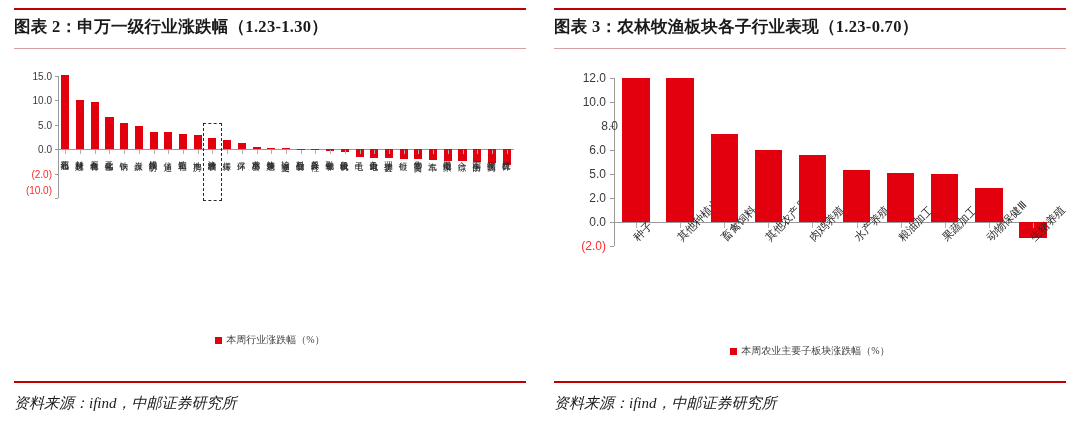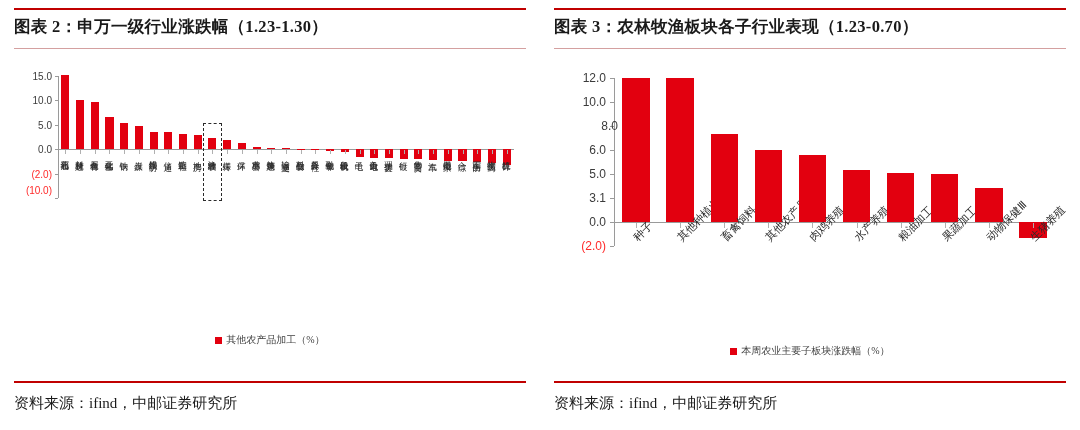--- a/index.html
+++ b/index.html
@@ -33,21 +33,21 @@
   }
 
   
   .ftr-rule {
     position:absolute; left:14px; right:14px; top:381px;
     height:1.5px; background:#c00000;
   }
   .ftr-text {
     position:absolute; left:14px; top:394px;
     font-family:"Liberation Serif", serif;
-    font-size:15px; color:#1a1a1a; white-space:nowrap;
+    font-size:15px; color:#1a1a1a; white-space:nowrap;font-style:italic;
   }
 
   
   .chart { position:absolute; }
   .plot {
     position:absolute; left:0; top:0; right:0; bottom:0;
   }
   .axis-line {
     position:absolute; background:#9a9a9a;
   }
@@ -224,21 +224,21 @@
           <div class="tickmark" style="left: 469.935px; top: 84.2px; height: 4px;"></div>
           <div class="vlabel" style="left: 465.435px; top: 90.2px;">医药生物</div>
           <div class="bar" style="left: 480.6px; top: 83.2px; width: 8.09032px; height: 15.616px;"></div>
           <div class="tickmark" style="left: 484.645px; top: 84.2px; height: 4px;"></div>
           <div class="vlabel" style="left: 480.145px; top: 90.2px;">计算机</div>
           <div class="highlight-box" style="left: 181.332px; top: 57.2px; width: 18.24px; height: 78px;"></div>
         </div>
     </div>
 
     <div class="legend" id="legend-left" style="left:0; width:540px; text-align:center; top:333px;">
-      <span class="swatch"></span><span class="ltxt">其他农产品加工（%）</span>
+      <span class="swatch"></span><span class="ltxt">本周行业涨跌幅（%）</span>
     </div>
 
     <div class="ftr-rule"></div>
     <div class="ftr-text">资料来源：ifind，中邮证券研究所</div>
   </div>
 
   <div class="col col-right">
     <div class="hdr-rule-top"></div>
     <div class="hdr-title">图表 3：农林牧渔板块各子行业表现（1.23-0.70）</div>
     <div class="hdr-rule-bot"></div>
@@ -250,21 +250,21 @@
           <div class="ytick-label" style="left: 0px; top: 12px; width: 36px; font-size: 12px;">12.0</div>
           <div class="ytick-mark" style="left: 40px; top: 36px; width: 4px;"></div>
           <div class="ytick-label" style="left: 0px; top: 36px; width: 36px; font-size: 12px;">10.0</div>
           <div class="ytick-mark" style="left: 40px; top: 60px; width: 4px;"></div>
           <div class="ytick-label" style="left: 12px; top: 60px; width: 36px; font-size: 12px;">8.0</div>
           <div class="ytick-mark" style="left: 40px; top: 84px; width: 4px;"></div>
           <div class="ytick-label" style="left: 0px; top: 84px; width: 36px; font-size: 12px;">6.0</div>
           <div class="ytick-mark" style="left: 40px; top: 108px; width: 4px;"></div>
           <div class="ytick-label" style="left: 0px; top: 108px; width: 36px; font-size: 12px;">5.0</div>
           <div class="ytick-mark" style="left: 40px; top: 132px; width: 4px;"></div>
-          <div class="ytick-label" style="left: 0px; top: 132px; width: 36px; font-size: 12px;">3.1</div>
+          <div class="ytick-label" style="left: 0px; top: 132px; width: 36px; font-size: 12px;">2.0</div>
           <div class="ytick-mark" style="left: 40px; top: 156px; width: 4px;"></div>
           <div class="ytick-label" style="left: 0px; top: 156px; width: 36px; font-size: 12px;">0.0</div>
           <div class="ytick-mark" style="left: 40px; top: 180px; width: 4px;"></div>
           <div class="ytick-label neg" style="left: 0px; top: 180px; width: 36px; font-size: 12px;">(2.0)</div>
           <div class="axis-line" style="left: 44px; top: 156px; width: 441px; height: 1px;"></div>
           <div class="bar" style="left: 52.379px; top: 12px; width: 27.342px; height: 144px;"></div>
           <div class="tickmark" style="left: 66.05px; top: 157px; height: 5px;"></div>
           <div class="rlabel" style="left: 60.05px; top: 168px;">种子</div>
           <div class="bar" style="left: 96.479px; top: 12px; width: 27.342px; height: 144px;"></div>
           <div class="tickmark" style="left: 110.15px; top: 157px; height: 5px;"></div>

